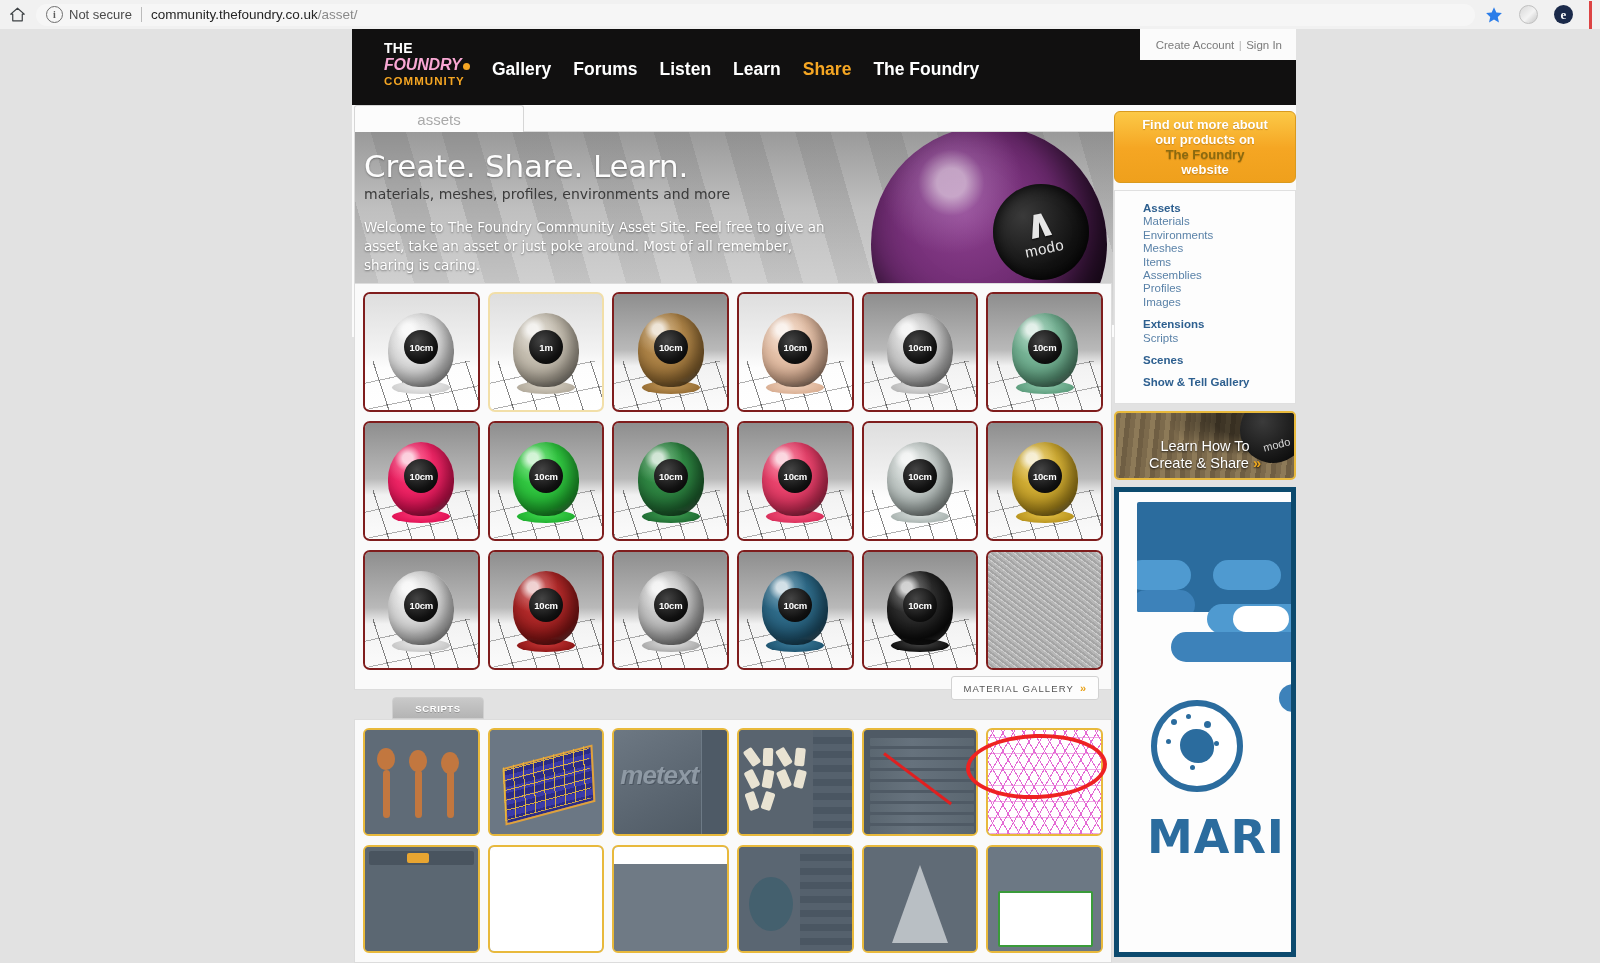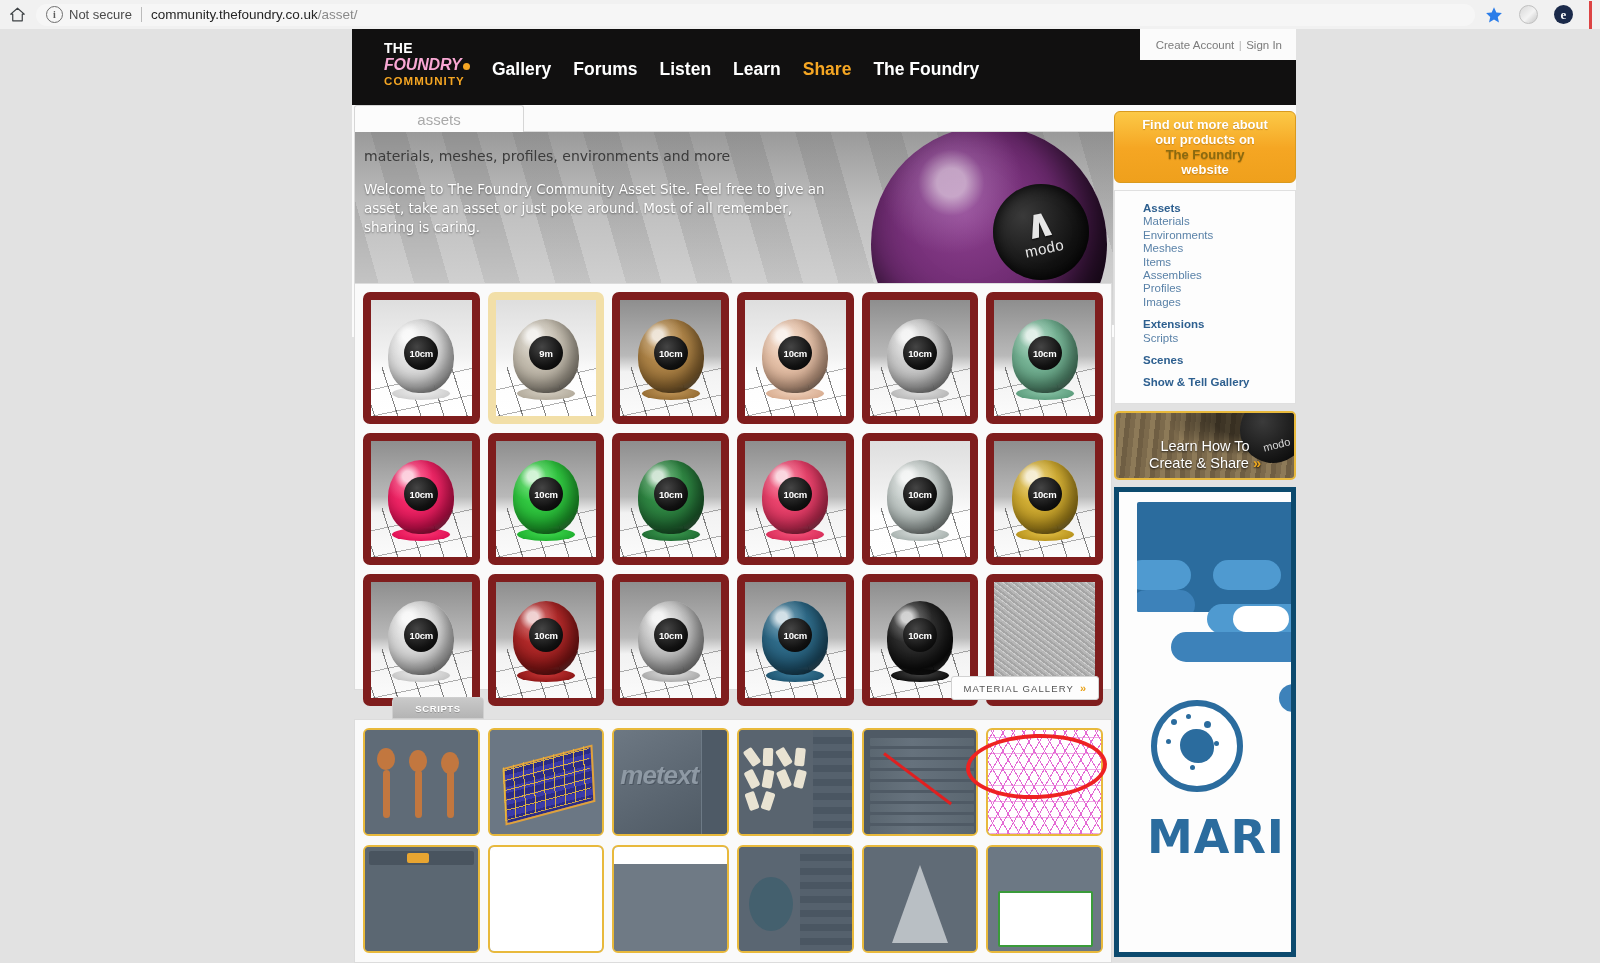--- a/index.html
+++ b/index.html
@@ -106,21 +106,21 @@
     display:flex;align-items:center;justify-content:center;cursor:pointer;}
   .cat-tab span{font-size:9.5px;font-weight:bold;color:#ffffff;letter-spacing:.6px;
     text-shadow:0 1px 0 rgba(0,0,0,.22);}
   .cat-tab.w1{width:90px;} .cat-tab.w2{width:101px;} .cat-tab.w3{width:97px;}
   .cat-tab.w4{width:98px;} .cat-tab.w5{width:100px;} .cat-tab.w6{width:96px;} .cat-tab.w7{width:95px;}
 
   
   .panel{background:#fafafa;border:1px solid #dcdcdc;box-sizing:border-box;}
   #materials-panel{position:absolute;left:2px;top:254px;width:758px;height:407px;padding:8px 0 0 8px;}
   .thumb-row{display:flex;gap:0;}
-  .thumb{width:116px;height:116px;margin:0 8px 9px 0;border:8px solid #7f1d1d;border-radius:7px;
+  .thumb{width:116px;height:116px;margin:0 8px 9px 0;border:2px solid #7f1d1d;border-radius:7px;
     overflow:hidden;position:relative;cursor:pointer;background:#cfcfcf;}
   .thumb.soft{border-color:#f2dfa8;}
   .mat-scene{position:absolute;inset:0;
     background:linear-gradient(180deg,#8e8e8e 0%,#b9b9b9 48%,#f2f2f2 62%,#fbfbfb 100%);}
   .mat-scene.white{background:linear-gradient(180deg,#dedede 0%,#f2f2f2 48%,#fdfdfd 64%,#ffffff 100%);}
   .mat-floor{position:absolute;left:-20%;bottom:0;width:140%;height:42%;
     background-image:
       repeating-linear-gradient(72deg, rgba(30,30,30,.55) 0 1px, rgba(0,0,0,0) 1px 22px),
       repeating-linear-gradient(168deg, rgba(30,30,30,.35) 0 1px, rgba(0,0,0,0) 1px 26px);}
   .mat-ball{position:absolute;left:50%;top:48%;transform:translate(-50%,-50%);
@@ -267,20 +267,21 @@
       <div id="hero">
         <div id="hero-bg"></div>
         <div id="hero-floorfade"></div>
         <div id="hero-sphere">
           <div class="modo-badge">
             <div class="modo-swirl">∧</div>
             <div class="modo-word">modo</div>
           </div>
         </div>
         <div id="hero-text">
+          <h1 id="hero-title">Create. Share. Learn.</h1>
           <p id="hero-sub">materials, meshes, profiles, environments and more</p>
           <div id="hero-body">Welcome to The Foundry Community Asset Site. Feel free to give an asset, take an asset or just poke around. Most of all remember, sharing is caring.</div>
         </div>
       </div>
 
       <div id="cat-tabs">
         <div class="cat-tab w1">
             <span>MATERIALS</span>
           </div>
         <div class="cat-tab w2">
@@ -316,21 +317,21 @@
                   <span>10cm</span>
                 </div>
               </div>
             </div>
             <div class="thumb soft" title="stone-1m">
               <div class="mat-scene white">
                 <div class="mat-floor"></div>
                 <div class="mat-base" style="background: radial-gradient(at 50% 30%, rgb(216, 210, 198) 0%, rgb(179, 171, 156) 75%, rgba(0, 0, 0, 0.35) 100%);"></div>
                 <div class="mat-ball" style="background: radial-gradient(circle at 30% 22%, rgba(255, 255, 255, 0.78) 0px, rgba(255, 255, 255, 0.78) 7%, rgba(255, 255, 255, 0.18) 18%, rgba(255, 255, 255, 0) 34%), radial-gradient(circle at 42% 36%, rgb(216, 210, 198) 0%, rgb(179, 171, 156) 68%, rgba(0, 0, 0, 0.55) 100%); box-shadow: rgba(0, 0, 0, 0.45) -7px -9px 16px inset;"></div>
                 <div class="mat-label">
-                  <span>9m</span>
+                  <span>1m</span>
                 </div>
               </div>
             </div>
             <div class="thumb" title="cork">
               <div class="mat-scene">
                 <div class="mat-floor"></div>
                 <div class="mat-base" style="background: radial-gradient(at 50% 30%, rgb(197, 154, 92) 0%, rgb(150, 109, 51) 75%, rgba(0, 0, 0, 0.35) 100%);"></div>
                 <div class="mat-ball" style="background: radial-gradient(circle at 30% 22%, rgba(255, 255, 255, 0.78) 0px, rgba(255, 255, 255, 0.78) 7%, rgba(255, 255, 255, 0.18) 18%, rgba(255, 255, 255, 0) 34%), radial-gradient(circle at 42% 36%, rgb(197, 154, 92) 0%, rgb(150, 109, 51) 68%, rgba(0, 0, 0, 0.55) 100%); box-shadow: rgba(0, 0, 0, 0.45) -7px -9px 16px inset;"></div>
                 <div class="mat-label">
                   <span>10cm</span>

